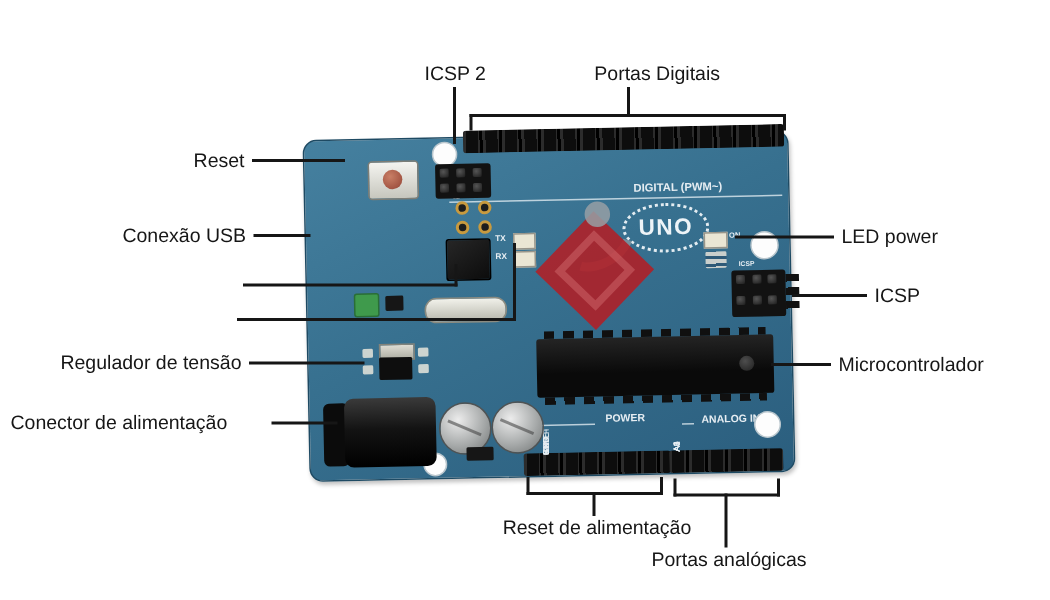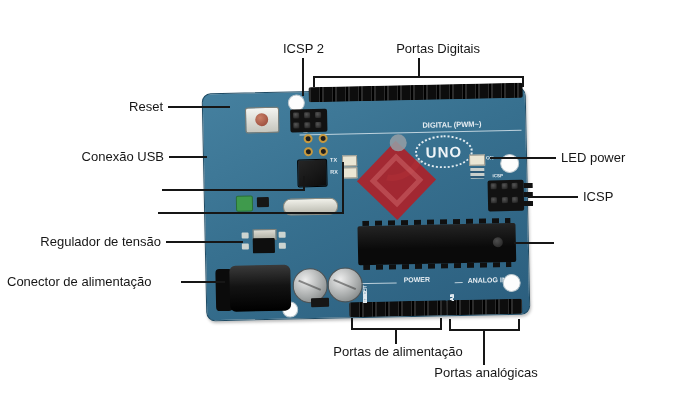--- a/index.html
+++ b/index.html
@@ -228,21 +228,22 @@
 
 
   <div class="lbl" style="left:283px;top:42px;">ICSP 2</div>
   <div class="lbl" style="left:360px;top:42px;width:120px;text-align:right;">Portas Digitais</div>
   <div class="lbl" style="left:78px;top:100px;width:85px;text-align:right;">Reset</div>
   <div class="lbl" style="left:34px;top:150px;width:130px;text-align:right;">Conexão USB</div>
   <div class="lbl" style="left:11px;top:235px;width:150px;text-align:right;">Regulador de tensão</div>
   <div class="lbl" style="left:7px;top:275px;width:170px;text-align:left;">Conector de alimentação</div>
   <div class="lbl" style="left:561px;top:151px;">LED power</div>
   <div class="lbl" style="left:583px;top:190px;">ICSP</div>
-  <div class="lbl" style="left:328px;top:345px;width:140px;text-align:center;">Portas de alimentação</div>
+  <div class="lbl" style="left:559px;top:236px;">Microcontrolador</div>
+  <div class="lbl" style="left:328px;top:345px;width:140px;text-align:center;">Reset de alimentação</div>
   <div class="lbl" style="left:416px;top:366px;width:140px;text-align:center;">Portas analógicas</div>
 
   <div class="line" style="left:302px;top:58px;width:2px;height:38px;"></div>
 
   <div class="line" style="left:418px;top:58px;width:2px;height:19px;"></div>
   <div class="line" style="left:313px;top:76px;width:211px;height:2px;"></div>
   <div class="line" style="left:313px;top:76px;width:2px;height:11px;"></div>
   <div class="line" style="left:522px;top:76px;width:2px;height:11px;"></div>
 
   <div class="line" style="left:168px;top:106px;width:62px;height:2px;"></div>

